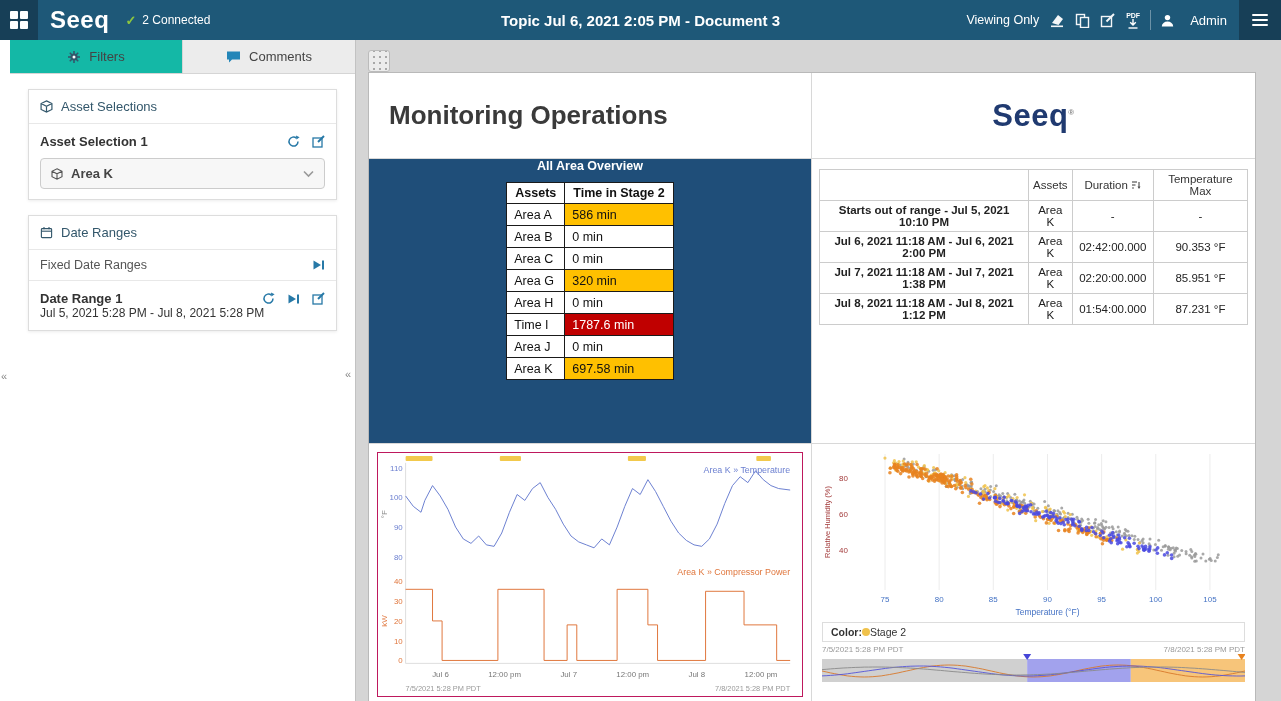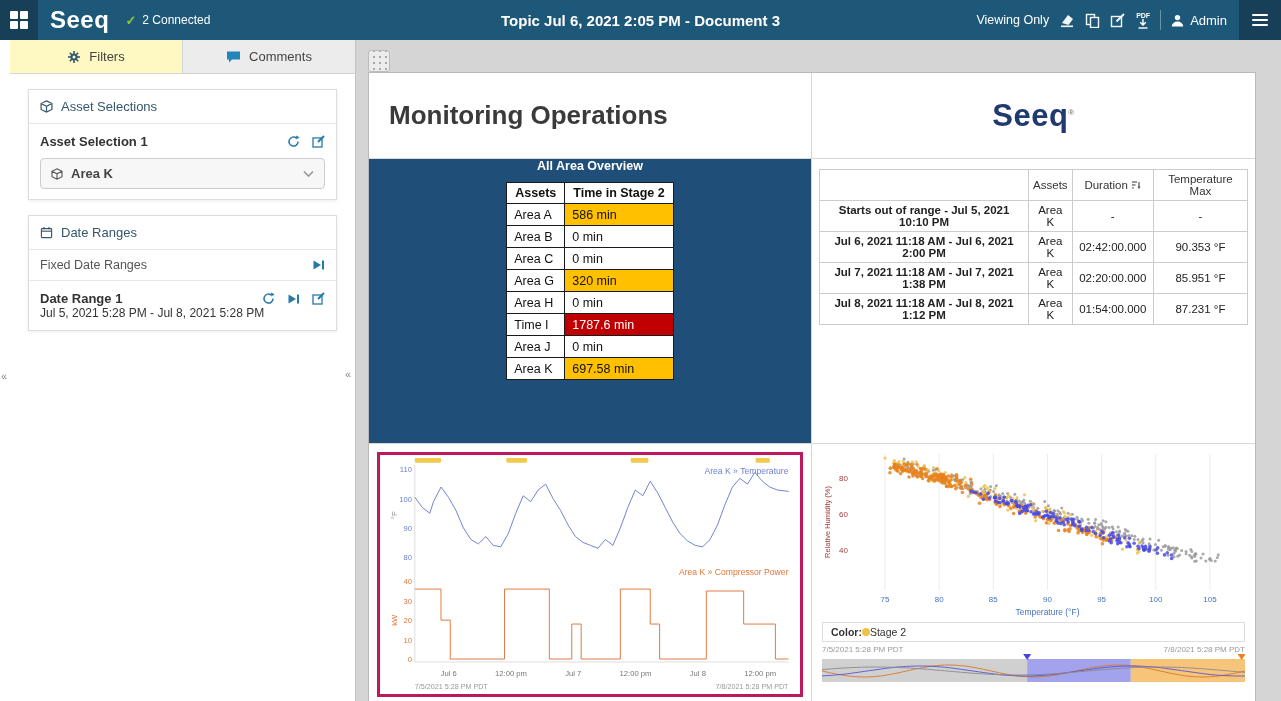--- a/index.html
+++ b/index.html
@@ -13,31 +13,31 @@
   .brand{font-size:24px;font-weight:bold;margin:0 16px 0 12px;letter-spacing:.5px;}
   .connected{display:flex;align-items:center;gap:6px;font-size:12px;}
   .check{color:#8cc63f;font-weight:bold;font-size:13px;}
   .tb-title{position:absolute;left:50%;transform:translateX(-50%);font-size:15px;font-weight:bold;white-space:nowrap;}
   .tb-right{margin-left:auto;display:flex;align-items:center;gap:10px;padding-right:12px;}
   .viewing{font-size:12.5px;}
   .tb-icon{display:inline-flex;cursor:pointer;opacity:.95;}
   .pdf-stack{display:flex;flex-direction:column;align-items:center;line-height:1;cursor:pointer;}
   .pdf-txt{font-size:7px;font-weight:bold;}
   .sep{width:1px;height:20px;background:rgba(255,255,255,.35);}
-  .admin{display:flex;align-items:center;gap:6px;font-size:13px;cursor:pointer;}
+  .admin{display:flex;align-items:center;gap:16px;font-size:13px;cursor:pointer;}
   .menu-btn{width:42px;height:40px;background:#173f57;display:flex;flex-direction:column;align-items:center;justify-content:center;gap:3px;cursor:pointer;flex-shrink:0;}
   .menu-btn span{width:16px;height:2px;background:#fff;border-radius:1px;}
   
   .app{display:flex;height:661px;background:#d5d5d5;}
   .edge-strip{width:10px;background:#fff;position:relative;flex-shrink:0;}
   .edge-chev{position:absolute;top:330px;left:1px;color:#888;font-size:11px;cursor:pointer;}
   .sidebar{width:346px;background:#fff;border-right:1px solid #c2c2c2;position:relative;flex-shrink:0;}
   .tabs{display:flex;background:#ececec;border-bottom:1px solid #d5d5d5;height:34px;}
   .tab{flex:1;display:flex;align-items:center;justify-content:center;gap:8px;font-size:13px;color:#444;cursor:pointer;}
-  .tab.active{background:#fef9c3;border-right:1px solid #d5d5d5;}
+  .tab.active{background:#14b8a6;border-right:1px solid #d5d5d5;}
   .collapse-chev{position:absolute;right:4px;top:328px;color:#888;font-size:11px;cursor:pointer;}
   .card{margin:15px 18px;border:1px solid #ddd;border-radius:0;background:#fff;box-shadow:0 1px 3px rgba(0,0,0,.08);}
   .card-header{display:flex;align-items:center;gap:8px;padding:9px 11px;color:#33576b;font-size:13px;border-bottom:1px solid #e8e8e8;}
   .card-body{padding:10px 11px;}
   .row-between{display:flex;align-items:center;}
   .bold-label{font-weight:bold;font-size:13px;color:#333;}
   .spacer{flex:1;}
   .icon-btn{color:#2779a7;margin-left:12px;cursor:pointer;display:inline-flex;}
   .dropdown{margin-top:9px;display:flex;align-items:center;gap:8px;background:#f7f7f7;border:1px solid #ccc;border-radius:4px;padding:7px 10px;font-size:13px;font-weight:bold;color:#444;cursor:pointer;}
   .dropdown .chev{margin-left:auto;display:inline-flex;}
@@ -68,21 +68,21 @@
   .capsule-table{width:100%;border-collapse:collapse;font-size:11.5px;color:#222;}
   .capsule-table th{border:1px solid #ccc;padding:3px 4px;font-weight:normal;color:#333;text-align:center;height:22px;}
   .capsule-table td{border:1px solid #ccc;padding:3px 6px;text-align:center;height:21px;}
   .capsule-table .cap-desc{font-weight:bold;text-align:center;}
   .capsule-table th:nth-child(1){width:49%;}
   .capsule-table th:nth-child(2){width:10%;}
   .capsule-table th:nth-child(3){width:19%;}
   .capsule-table th:nth-child(4){width:22%;}
   .c-trend,.c-scatter{height:262px;}
   .c-trend{padding:8px;}
-  .chart-box{height:100%;border:3px solid #be185d;padding-left:8px;}
+  .chart-box{height:100%;border:1px solid #be185d;}
   .chart-box svg{width:100%;height:100%;display:block;}
   .c-scatter{padding:8px 10px 0;display:flex;flex-direction:column;}
   #scatter-svg{width:100%;height:166px;display:block;}
   .color-legend{margin-top:4px;border:1px solid #ddd;padding:3px 8px;font-size:10.5px;display:flex;align-items:center;color:#333;}
   .cl-label{font-weight:bold;}
   .cl-dot{width:8px;height:8px;border-radius:50%;display:inline-block;}
   .tl-labels{display:flex;justify-content:space-between;font-size:8px;color:#999;margin-top:3px;}
   #timeline-svg{width:100%;height:30px;display:block;margin-bottom:2px;}
 </style>
 </head>

